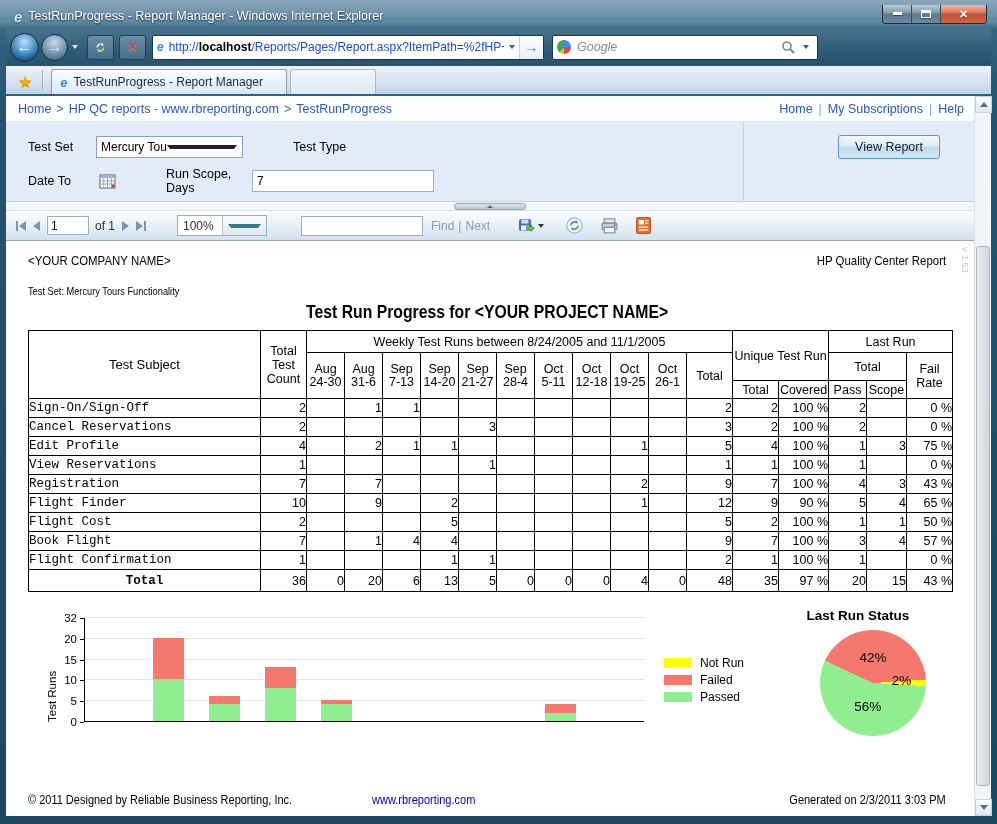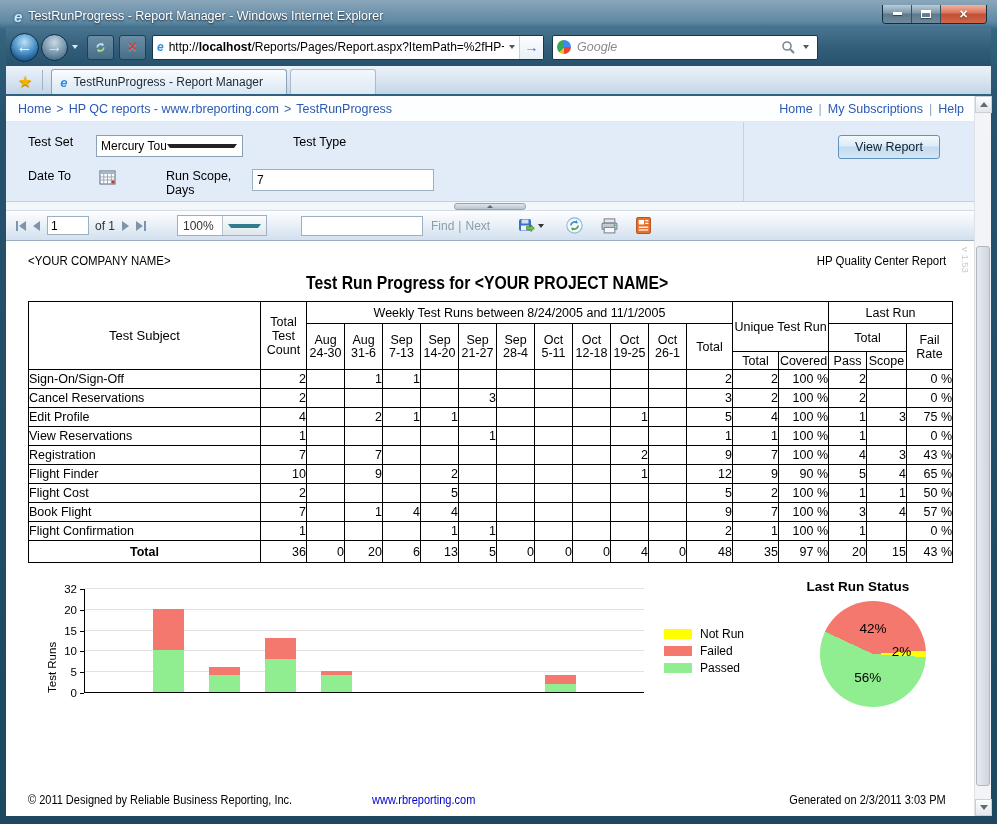--- a/index.html
+++ b/index.html
@@ -32,21 +32,21 @@
   .navcircle.fwd { width:27px; height:27px; margin-left:2px;
     background:radial-gradient(circle at 50% 30%,#c9d9e4 0%,#8aa6ba 40%,#54788f 75%,#3a5a70 100%); color:#dfeaf2; }
   .caret { width:0; height:0; border-left:3.5px solid transparent; border-right:3.5px solid transparent; border-top:4px solid #dce8f1; margin:0 4px; }
   .navsq { width:27px; height:25px; margin-left:5px; border-radius:3px; border:1px solid #1d4156;
     background:linear-gradient(180deg,#6b8ea5 0%,#486e87 100%); display:flex; align-items:center; justify-content:center; }
   .stop-x { color:#e23b2e; font-weight:bold; font-size:16px; line-height:1; text-shadow:0 1px 1px rgba(255,255,255,.35); }
   .addressbar { display:flex; align-items:center; height:25px; background:#fff; border:1px solid #16384d; border-radius:2px;
     margin-left:6px; width:392px; padding-left:4px; }
   .addr-fav { margin-right:5px; font-size:12px; }
   .url-text { font-size:12px; white-space:nowrap; overflow:hidden; flex:1; }
-  .url-dim { color:#000000; } .url-host { color:#000; font-weight:bold; }
+  .url-dim { color:#1d4ed8; } .url-host { color:#000; font-weight:bold; }
   .addr-caret { width:15px; align-self:stretch; display:flex; align-items:center; justify-content:center; }
   .addr-caret .caret { border-top-color:#4a5a66; margin:0; }
   .go-btn { width:24px; align-self:stretch; border-left:1px solid #c6d2dc; display:flex; align-items:center; justify-content:center;
     color:#2f77c0; font-weight:bold; font-size:14px; background:linear-gradient(180deg,#fdfefe,#e8f0f7); }
   .searchbox { display:flex; align-items:center; height:25px; background:#fff; border:1px solid #16384d; border-radius:2px;
     margin-left:8px; width:266px; padding:0 4px; }
   .g-orb { width:14px; height:14px; border-radius:50%;
     background:conic-gradient(#4285f4 0 25%, #ea4335 25% 50%, #fbbc05 50% 62%, #34a853 62% 100%); margin-right:6px; }
   .search-ph { color:#8a8a8a; font-style:italic; font-size:12.5px; flex:1; }
   .search-tools { display:flex; align-items:center; gap:4px; }
@@ -70,21 +70,21 @@
 
   .breadcrumb-bar { height:26px; background:#fdfeff; border-bottom:1px solid #e2e9f2;
     display:flex; align-items:center; padding:0 10px 0 12px; font-size:12.5px; }
   .crumb-link, .top-link { color:#2b59b5; cursor:pointer; }
   .crumb-sep { color:#41639c; margin:0 5px; }
   .link-sep { color:#8fa5c4; margin:0 6px; }
   .right-links { margin-left:auto; }
 
   
   .params { position:relative; height:80px; background:#e2ebf8; border-bottom:1px solid #c3cfde; padding:13px 0 0 22px; font-size:12.5px; }
-  .prow { display:flex; align-items:flex-start; height:23px; margin-bottom:11px; }
+  .prow { display:flex; align-items:center; height:23px; margin-bottom:11px; }
   .plabel1 { width:68px; } .plabel2 { width:86px; margin-left:50px; }
   .combo { width:147px; height:22px; background:#fff; border:1px solid #8aa0b4; display:flex; align-items:center; padding:0 4px; }
   .combo span { flex:1; font-size:12px; white-space:nowrap; overflow:hidden; }
   .combo .caret { border-top-color:#222; margin:0 1px; }
   .select { width:182px; height:22px; background:#fff; border:1px solid #9bb0c2; display:flex; align-items:center; }
   .select span { flex:1; padding:0 5px; font-size:12px; }
   .sel-btn { width:18px; align-self:stretch; border-left:1px solid #b5c3cf;
     background:linear-gradient(180deg,#fafcfd,#dfe7ec); display:flex; align-items:center; justify-content:center; }
   .sel-btn .caret { border-top-color:#2f7d8c; margin:0; }
   .tinput { width:152px; height:22px; border:1px solid #9bb0c2; font-size:12px; padding:0 4px; font-family:"Liberation Sans",sans-serif; }
@@ -130,21 +130,21 @@
   .rpt-testset { margin-top:17px; font-size:10.5px; }
   .rpt-title { width:918px; text-align:center; font-size:17.5px; font-weight:bold; margin-top:5px; }
   .version-mark { position:absolute; right:3px; top:6px; writing-mode:vertical-rl; font-size:9.5px; color:#c9c9c9; }
 
   
   table.rpt { border-collapse:collapse; table-layout:fixed; width:924px; margin-top:7px; font-size:12.5px; }
   table.rpt th, table.rpt td { border:1px solid #000; font-weight:normal; padding:0; overflow:hidden; }
   table.rpt th { text-align:center; }
   th.h-subject { font-size:13px; }
   .wk-col div { line-height:13px; font-size:12.5px; }
-  td.c-subject { padding:1px 3px; height:19px; }
+  td.c-subject { padding:1px 3px; height:19px;font-family:Liberation Mono, monospace; }
   td.c-num { text-align:right; padding:1px 4px; height:19px; }
   tr.total-row td { height:22px; }
   tr.total-row td.c-subject { text-align:center; font-weight:bold; }
   tr.hdr1 th { height:22px; } tr.hdr2 th { height:28px; } tr.hdr3 th { height:18px; }
 
   
   .charts { display:flex; width:940px; margin-top:16px; }
   .barchart { display:flex; margin-left:18px; margin-top:10px; font-size:11.5px; }
   .ylabel { writing-mode:vertical-rl; transform:rotate(180deg); height:104px; display:flex; align-items:center; font-size:11.5px; }
   .bar-main {}
@@ -361,20 +361,21 @@
           </svg>
         </span>
       </div>
 
       <div class="report">
         <div class="rpt-head">
           <span class="cond">&lt;YOUR COMPANY NAME&gt;</span>
           <span class="rpt-kind"><span class="cond-r">HP Quality Center Report</span></span>
         </div>
         <div class="version-mark">v 1.53</div>
+        <div class="rpt-testset"><span class="cond">Test Set: Mercury Tours Functionality</span></div>
         <div class="rpt-title"><span class="cond-c">Test Run Progress for &lt;YOUR PROJECT NAME&gt;</span></div>
 
         <table class="rpt">
           <colgroup>
             <col style="width:232px">
               <col style="width:46px">
             <col style="width:38px">
               <col style="width:38px">
               <col style="width:38px">
               <col style="width:38px">

